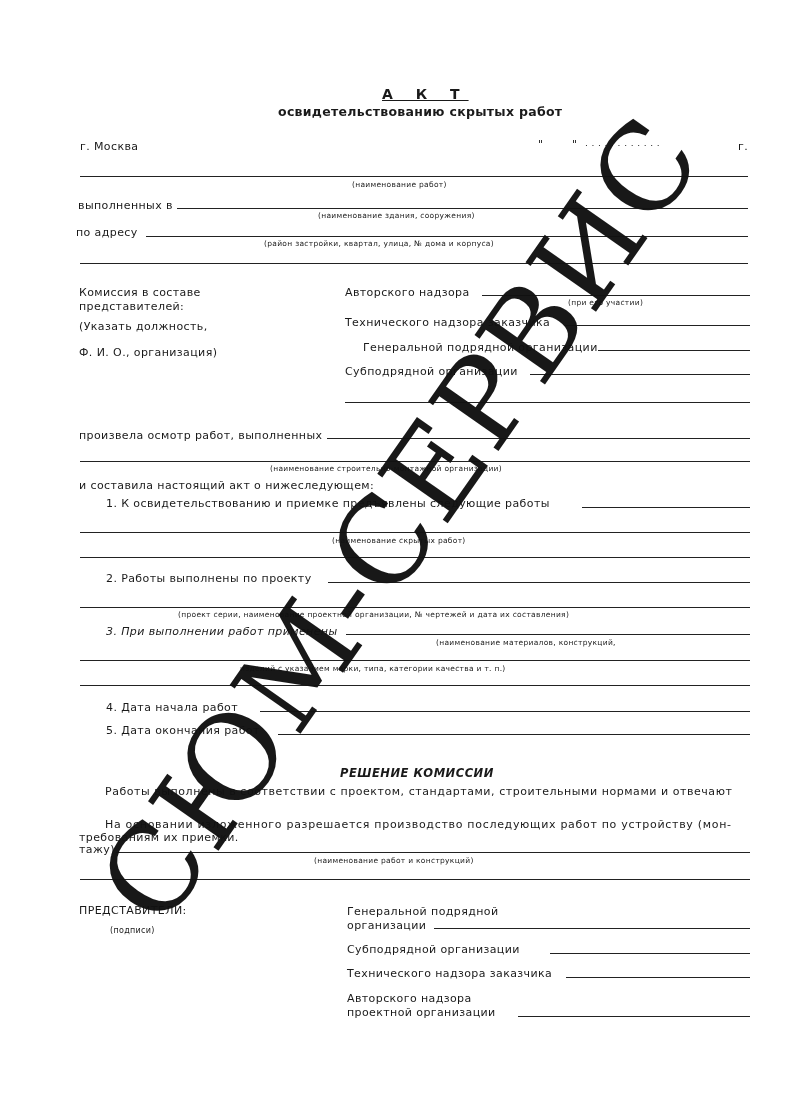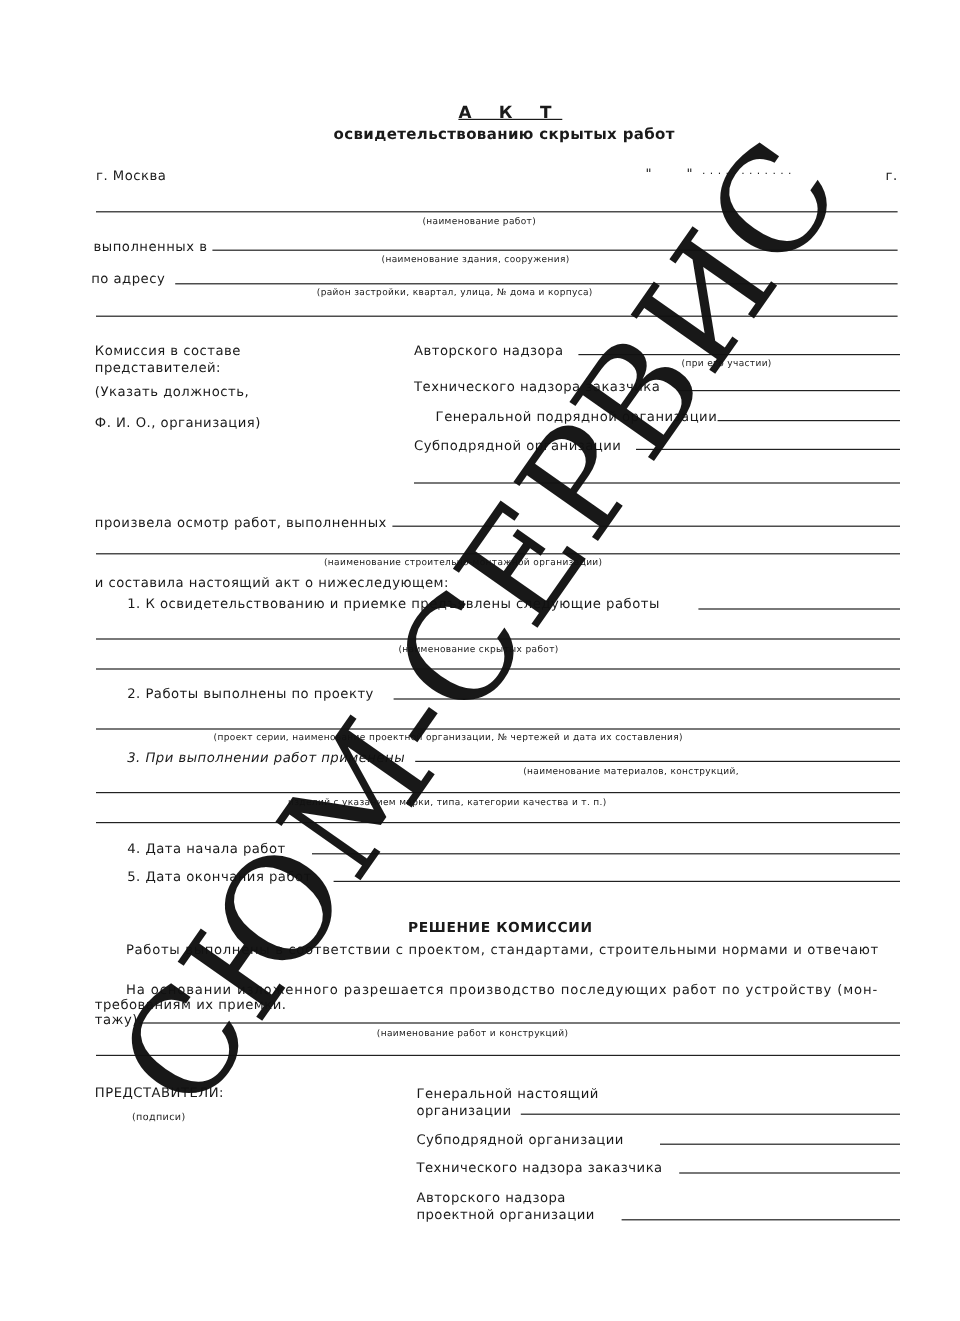--- a/index.html
+++ b/index.html
@@ -83,33 +83,33 @@
 <div class="abs cap" style="left:436px;top:638px;">(наименование материалов, конструкций,</div>
 <div class="line" style="left:80px;top:660px;width:670px;"></div>
 <div class="abs cap" style="left:240px;top:664px;">изделий с указанием марки, типа, категории качества и т. п.)</div>
 <div class="line" style="left:80px;top:685px;width:670px;"></div>
 
 <div class="abs t" style="left:106px;top:701px;">4. Дата начала работ</div>
 <div class="line" style="left:260px;top:711px;width:490px;"></div>
 <div class="abs t" style="left:106px;top:724px;">5. Дата окончания работ</div>
 <div class="line" style="left:278px;top:734px;width:472px;"></div>
 
-<div class="abs heading" style="left:340px;top:766px;">РЕШЕНИЕ КОМИССИИ</div>
+<div class="abs heading" style="left:340px;top:766px;font-style:italic;">РЕШЕНИЕ КОМИССИИ</div>
 <div class="abs t" style="left:105px;top:785px;letter-spacing:0.55px;">Работы выполнены в соответствии с проектом, стандартами, строительными нормами и отвечают</div>
 <div class="abs t" style="left:79px;top:799px;margin-top:32px;">требованиям их приемки.</div>
 <div class="abs t" style="left:105px;top:818px;letter-spacing:0.7px;">На основании изложенного разрешается производство последующих работ по устройству (мон-</div>
 <div class="abs t" style="left:79px;top:843px;">тажу)</div>
 <div class="line" style="left:116px;top:852px;width:634px;"></div>
 <div class="abs cap" style="left:314px;top:856px;">(наименование работ и конструкций)</div>
 <div class="line" style="left:80px;top:879px;width:670px;"></div>
 
 <div class="abs t" style="left:79px;top:904px;">ПРЕДСТАВИТЕЛИ:</div>
 <div class="abs cap" style="left:110px;top:926px;font-size:8px;">(подписи)</div>
 
-<div class="abs t" style="left:347px;top:905px;">Генеральной настоящий</div>
+<div class="abs t" style="left:347px;top:905px;">Генеральной подрядной</div>
 <div class="abs t" style="left:347px;top:919px;">организации</div>
 <div class="line" style="left:434px;top:928px;width:316px;"></div>
 
 <div class="abs t" style="left:347px;top:943px;">Субподрядной организации</div>
 <div class="line" style="left:550px;top:953px;width:200px;"></div>
 
 <div class="abs t" style="left:347px;top:967px;">Технического надзора заказчика</div>
 <div class="line" style="left:566px;top:977px;width:184px;"></div>
 
 <div class="abs t" style="left:347px;top:992px;">Авторского надзора</div>

